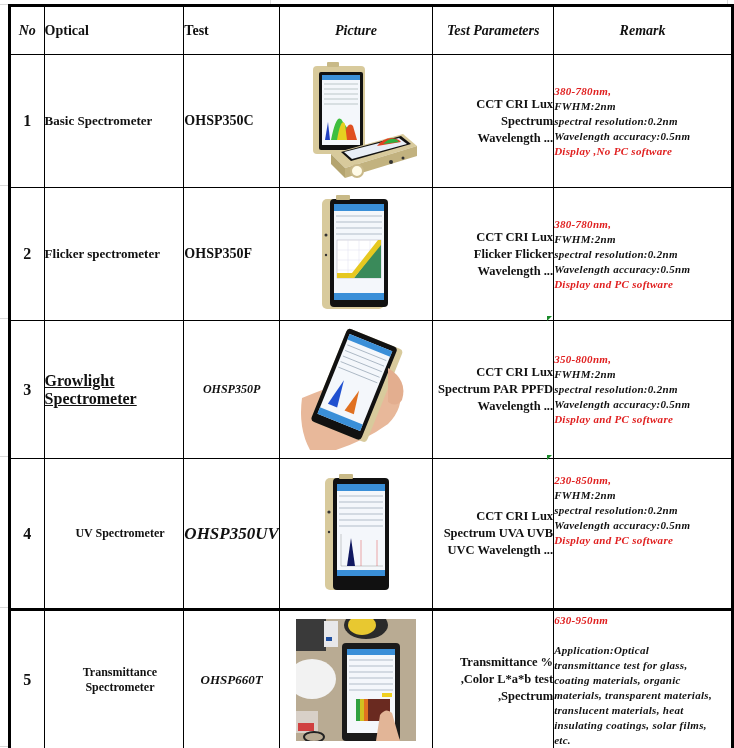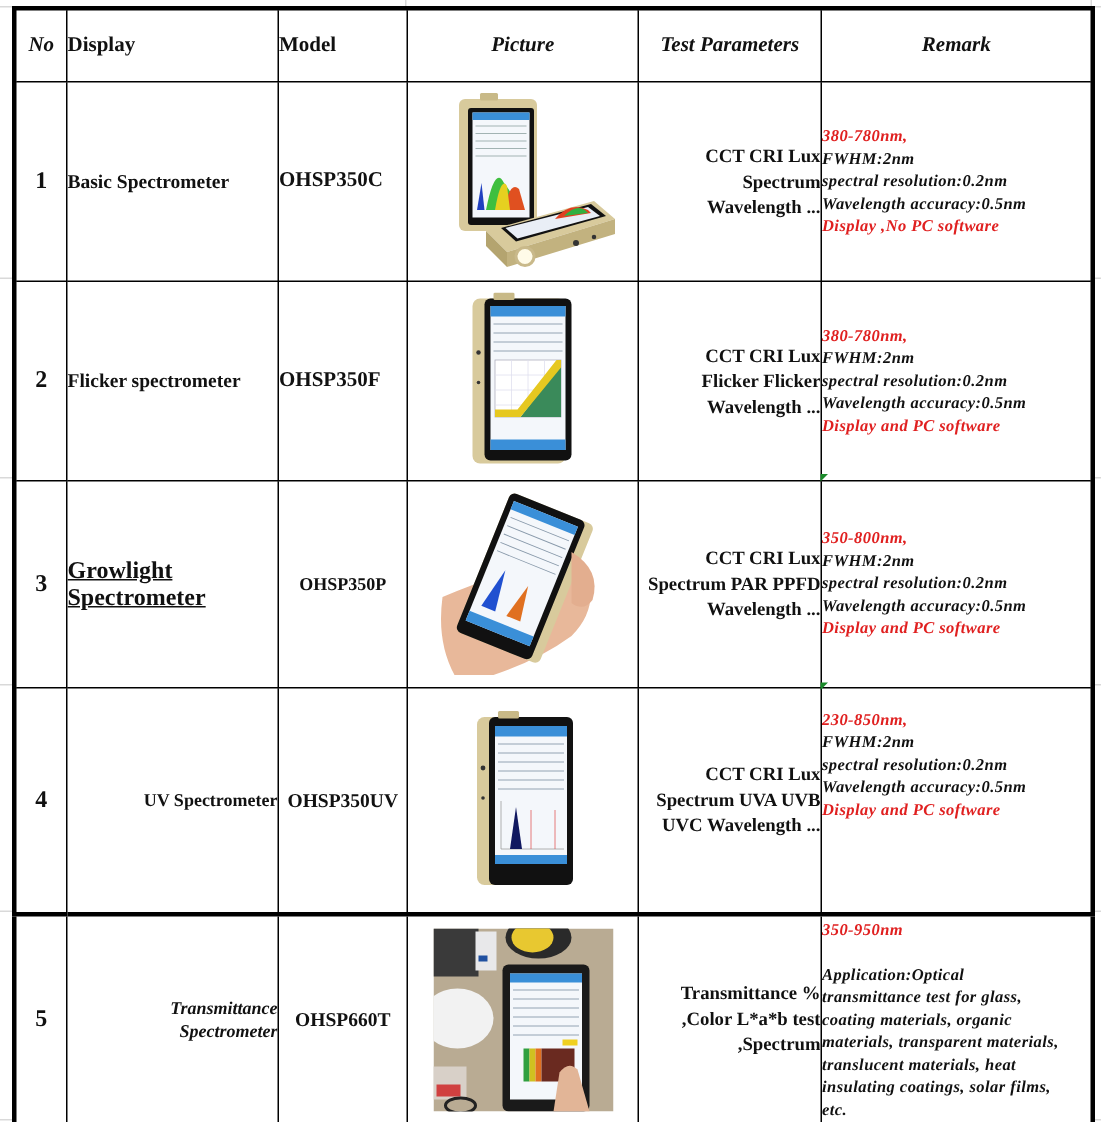--- a/index.html
+++ b/index.html
@@ -28,23 +28,23 @@
     vertical-align:middle;
     overflow:hidden;
   }
   table.sheet { border:3px solid #000; }
   tr.row-5 td { border-top:3px solid #000; }
   th { font-size:14px; height:47px; }
   th.left { text-align:left; padding-left:2px; }
   th.center { text-align:center;font-style:italic; }
   td.no { text-align:center; font-size:16px; }
   td.product { font-size:13px; padding-left:2px; }
-  td.product.center { text-align:right; padding-left:12px; }
+  td.product.center { text-align:center; padding-left:12px; }
   td.model { font-size:14px; padding-left:2px; }
-  td.model.center { text-align:center; padding-left:0; }
+  td.model.center { text-align:center; padding-left:0;font-style:italic; }
   td.params { text-align:right; font-size:12.5px; line-height:17px; padding:0 2px; }
   td.remark { font-size:11px; line-height:15px; padding-left:2px; letter-spacing:0.3px; vertical-align:middle;font-style:italic; }
   td.remark.top { vertical-align:top; padding-top:2px; }
   .red { color:#e02020; }
   .blk { color:#111; }
   .pic { width:100%; height:100%; display:flex; align-items:center; justify-content:center; }
   .pic svg { display:block; }
   .line { display:block; }
   .gap { display:block; height:15px; }
   .green-mark {
@@ -71,22 +71,22 @@
     <col style="width:35px">
     <col style="width:141px">
     <col style="width:86px">
     <col style="width:154px">
     <col style="width:122px">
     <col style="width:181px">
   </colgroup>
   <thead>
     <tr>
       <th class="center">No</th>
-      <th class="left">Display</th>
-      <th class="left">Model</th>
+      <th class="left">Optical</th>
+      <th class="left">Test</th>
       <th class="center">Picture</th>
       <th class="center">Test Parameters</th>
       <th class="center">Remark</th>
     </tr>
   </thead>
   <tbody>
 
     <tr class="row-1" style="height:133px">
       <td class="no">1</td>
       <td class="product">Basic Spectrometer</td>
@@ -229,21 +229,21 @@
         <span class="line blk">FWHM:2nm</span>
         <span class="line blk">spectral resolution:0.2nm</span>
         <span class="line blk">Wavelength accuracy:0.5nm</span>
         <span class="line red">Display and PC software</span>
       </td>
     </tr>
 
     <tr class="row-4" style="height:151px">
       <td class="no">4</td>
       <td class="product center" style="font-size:12px;">UV Spectrometer</td>
-      <td class="model center" style="font-size:13px;margin-top:36px;">OHSP350UV</td>
+      <td class="model center" style="font-size:17px;margin-top:36px;">OHSP350UV</td>
       <td>
         <div class="pic">
           <svg width="70" height="120" viewBox="0 0 70 120">
             <rect x="4" y="4" width="58" height="112" rx="5" fill="#d8ca9c"></rect>
             <rect x="12" y="4" width="56" height="112" rx="4" fill="#111"></rect>
             <rect x="16" y="10" width="48" height="92" fill="#f4f7fb"></rect>
             <rect x="16" y="10" width="48" height="7" fill="#3a8fd8"></rect>
             <g stroke="#8899aa" stroke-width="0.6">
               <line x1="18" y1="22" x2="62" y2="22"></line>
                 <line x1="18" y1="28" x2="62" y2="28"></line>
@@ -273,21 +273,21 @@
         <span class="line red">230-850nm,</span>
         <span class="line blk">FWHM:2nm</span>
         <span class="line blk">spectral resolution:0.2nm</span>
         <span class="line blk">Wavelength accuracy:0.5nm</span>
         <span class="line red">Display and PC software</span>
       </td>
     </tr>
 
     <tr class="row-5" style="height:138px">
       <td class="no">5</td>
-      <td class="product center" style="font-size:12px; line-height:15px;font-style:italic;">
+      <td class="product center" style="font-size:12px; line-height:15px;">
         <span class="line">Transmittance</span>
         <span class="line">Spectrometer</span>
       </td>
       <td class="model center" style="font-size:13px;">OHSP660T</td>
       <td>
         <div class="pic">
           <svg width="120" height="122" viewBox="0 0 120 122">
             <rect x="0" y="0" width="120" height="122" fill="#b9ab93"></rect>
             <rect x="0" y="0" width="30" height="32" fill="#3a3a3a"></rect>
             <rect x="28" y="2" width="14" height="26" fill="#e8e8ea"></rect>
@@ -317,21 +317,21 @@
             <path d="M84 96 Q90 88 96 94 L104 122 L80 122 Z" fill="#e2b597"></path>
           </svg>
         </div>
       </td>
       <td class="params">
         <span class="line">Transmittance %</span>
         <span class="line">,Color L*a*b test</span>
         <span class="line">,Spectrum</span>
       </td>
       <td class="remark top">
-        <span class="line red">350-950nm</span>
+        <span class="line red">630-950nm</span>
         <span class="gap"></span>
         <span class="line blk">Application:Optical</span>
         <span class="line blk">transmittance test for glass,</span>
         <span class="line blk">coating materials, organic</span>
         <span class="line blk">materials, transparent materials,</span>
         <span class="line blk">translucent materials, heat</span>
         <span class="line blk">insulating coatings, solar films,</span>
         <span class="line blk">etc.</span>
       </td>
     </tr>

